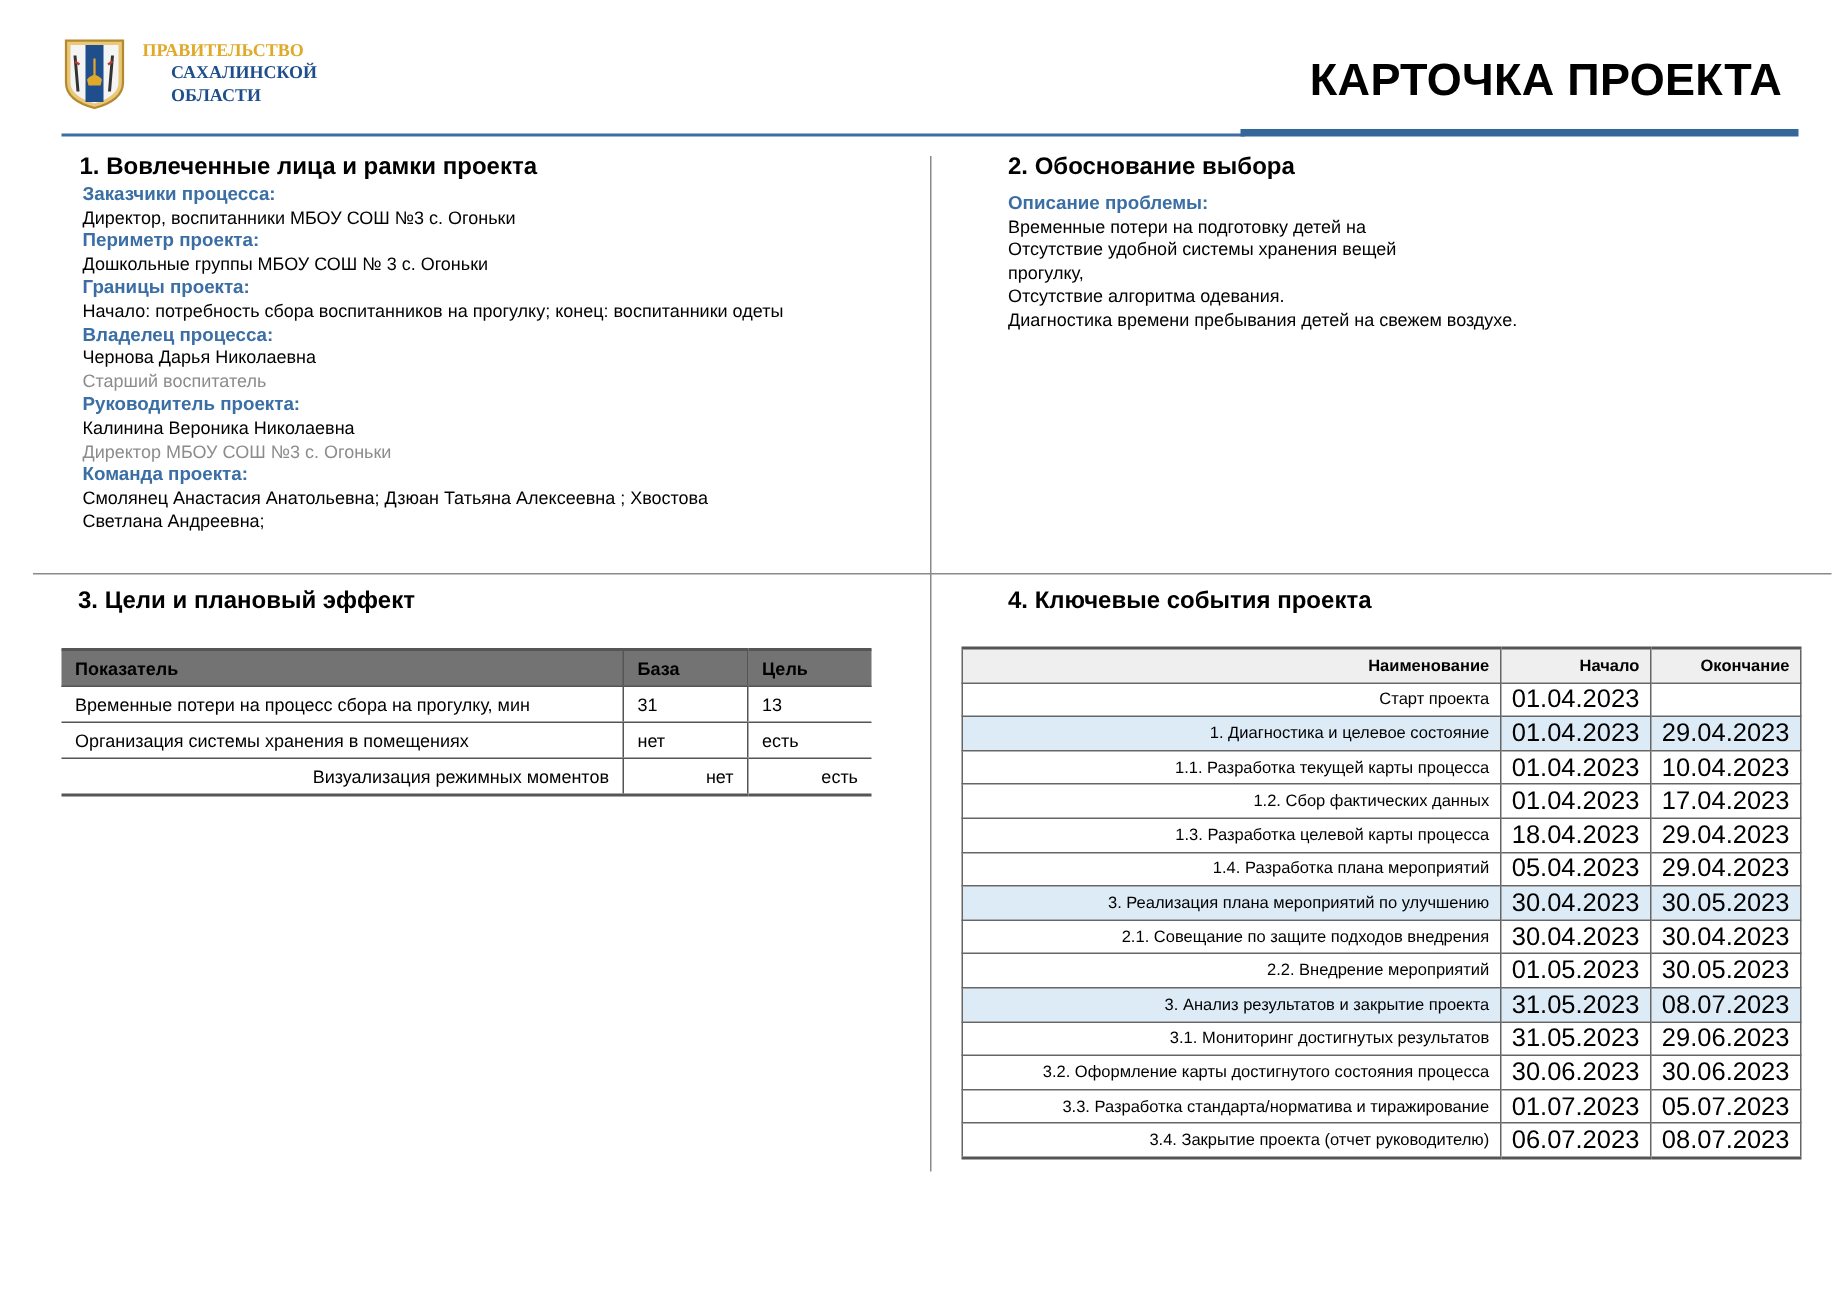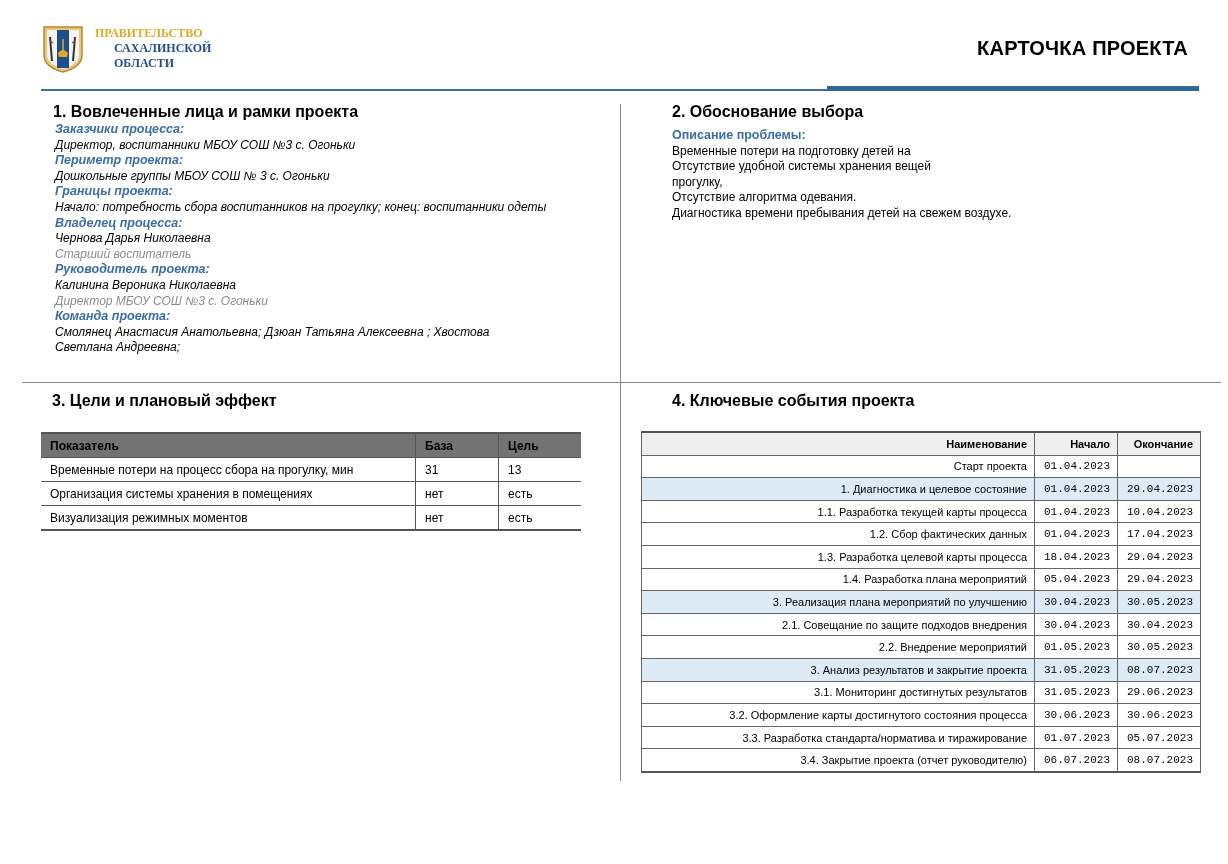--- a/index.html
+++ b/index.html
@@ -4,53 +4,53 @@
   <style>
     html, body { margin: 0; padding: 0; background: #ffffff; }
     body {
       width: 1228px; height: 864px; position: relative; overflow: hidden;
       font-family: "Liberation Sans", sans-serif; color: #000;
     }
     .logo { position: absolute; left: 42px; top: 25px; width: 42px; height: 48px; }
     .logo-text { position: absolute; left: 95px; top: 26px; font-family: "Liberation Serif", serif; font-weight: bold; font-size: 12px; line-height: 15px; }
     .logo-text .l1 { color: #e0a92a; }
     .logo-text .l2, .logo-text .l3 { color: #1f4e8c; padding-left: 19px; }
-    .page-title { position: absolute; right: 40px; top: 37px; font-size: 20px; font-weight: bold; letter-spacing: 0.2px; }
+    .page-title { position: absolute; right: 40px; top: 37px; font-size: 30px; font-weight: bold; letter-spacing: 0.2px; }
     .rule-thin { position: absolute; left: 41px; top: 89px; width: 789px; height: 2px; background: #3a6ea5; }
     .rule-thick { position: absolute; left: 827px; top: 86px; width: 372px; height: 5px; background: #336699; }
     .vdiv { position: absolute; left: 620px; top: 104px; width: 1px; height: 677px; background: #8a8a8a; }
     .hdiv { position: absolute; left: 22px; top: 382px; width: 1199px; height: 1px; background: #8a8a8a; }
 
     .section-title { position: absolute; font-size: 16px; font-weight: bold; }
     .s1-title { left: 53px; top: 103px; }
     .s2-title { left: 672px; top: 103px; text-align: center; }
     .s3-title { left: 52px; top: 392px; }
     .s4-title { left: 672px; top: 392px; }
 
     .block { position: absolute; font-size: 12px; line-height: 15.6px; }
-    .s1-body { left: 55px; top: 122px; font-style: italic; }
+    .s1-body { left: 55px; top: 122px; }
     .s2-body { left: 672px; top: 128px; }
     .lbl { color: #3a6ea5; font-weight: bold; font-size: 12.5px; }
     .txt { color: #000; }
     .muted { color: #8c8c8c; }
 
     table { border-collapse: collapse; position: absolute; }
     .goals { left: 41px; top: 432px; width: 540px; font-size: 12px; }
     .goals th, .goals td { border-top: 1px solid #555; border-bottom: 1px solid #555; border-left: 1px solid #555; padding: 0 9px; height: 23px; text-align: left; }
     .goals th { background: #737373; font-weight: bold; border-top: 2px solid #555; }
-    .goals tr:last-child td { border-bottom: 2px solid #555; }
+    .goals tr:last-child td { border-bottom: 2px solid #555; text-align: right; }
     .goals th:first-child, .goals td:first-child { border-left: none; }
 
     .events { left: 641px; top: 431px; width: 560px; font-size: 11px; }
     .events th, .events td { border: 1px solid #666; padding: 0 7px; height: 21.6px; text-align: right; white-space: nowrap; }
     .events th { background: #efefef; font-weight: bold; border-top: 2px solid #555; }
     .events tr:last-child td { border-bottom: 2px solid #555; }
     .events .phase td { background: #ddebf7; }
     .events td.sub { padding-left: 24px; }
-    .events td.date { width: 68px; font-size: 11px; font-family: Liberation Mono, monospace; }
+    .events td.date { width: 68px; font-size: 17px; }
   </style>
 </head>
 <body>
 
 <svg class="logo" viewBox="0 0 42 48">
   <path d="M2 2 H40 V30 Q40 42 21 47 Q2 42 2 30 Z" fill="#e9c87a" stroke="#b58a2e" stroke-width="1.5"></path>
   <path d="M5 5 H37 V30 Q37 39 21 44 Q5 39 5 30 Z" fill="#f4f4f4"></path>
   <rect x="15" y="5" width="12" height="38" fill="#1f4e8c"></rect>
   <path d="M16 28 Q21 22 26 28 L25 32 H17 Z" fill="#e0a92a"></path>
   <path d="M21 14 L21 27" stroke="#e0a92a" stroke-width="1.5"></path>

